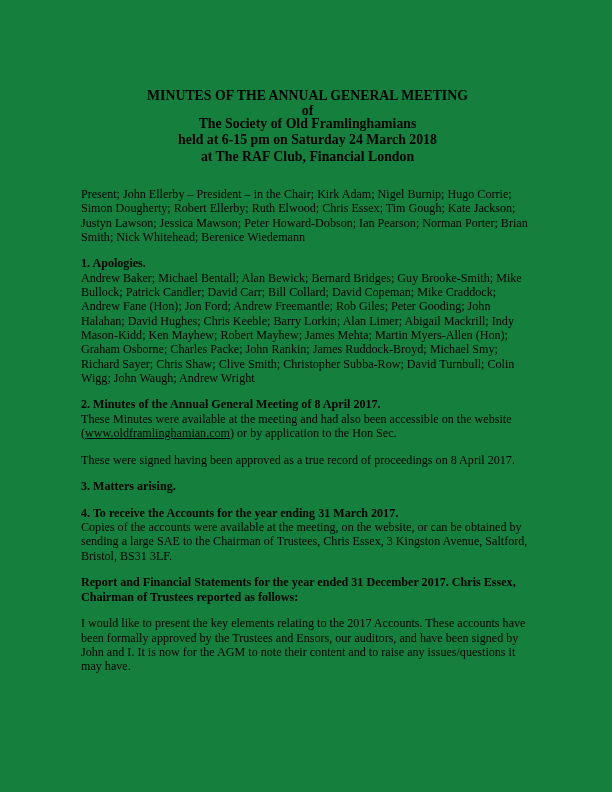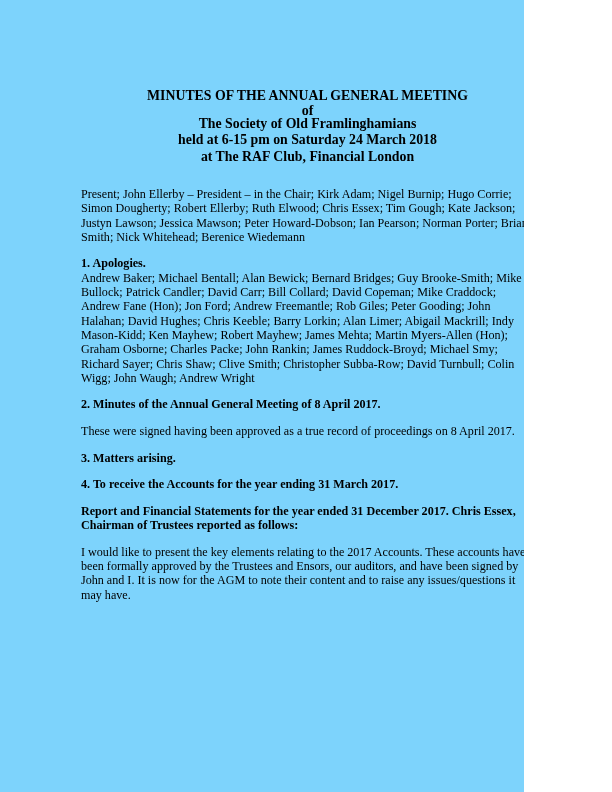--- a/index.html
+++ b/index.html
@@ -2,23 +2,23 @@
 <html><head>
 <meta charset="utf-8">
 <style>
   html, body {
     margin: 0;
     padding: 0;
     background: #ffffff;
   }
   .page {
     position: relative;
-    width: 524px;
+    width: 612px;
     height: 792px;
-    background: #7dd3fc;
+    background: #15803d;
     color: #000000;
     font-family: "Liberation Serif", serif;
     overflow: hidden;
   }
   .content {
     position: absolute;
     left: 81px;
     top: 88px;
     width: 453px;
     font-size: 12.1px;
@@ -70,30 +70,32 @@
 
     <div class="block"><span class="bold-inline">Present;</span><span> John Ellerby – President – in the Chair; Kirk Adam; Nigel Burnip; Hugo Corrie; Simon Dougherty; Robert Ellerby; Ruth Elwood; Chris Essex; Tim Gough; Kate Jackson; Justyn Lawson; Jessica Mawson; Peter Howard-Dobson; Ian Pearson; Norman Porter; Brian Smith; Nick Whitehead; Berenice Wiedemann</span></div>
 
     <div class="block">
       <div class="h">1. Apologies.</div>
       <div>Andrew Baker; Michael Bentall; Alan Bewick; Bernard Bridges; Guy Brooke-Smith; Mike Bullock; Patrick Candler; David Carr; Bill Collard; David Copeman; Mike Craddock; Andrew Fane (Hon); Jon Ford; Andrew Freemantle; Rob Giles; Peter Gooding; John Halahan; David Hughes; Chris Keeble; Barry Lorkin; Alan Limer; Abigail Mackrill; Indy Mason-Kidd; Ken Mayhew; Robert Mayhew; James Mehta; Martin Myers-Allen (Hon); Graham Osborne; Charles Packe; John Rankin; James Ruddock-Broyd; Michael Smy; Richard Sayer; Chris Shaw; Clive Smith; Christopher Subba-Row; David Turnbull; Colin Wigg; John Waugh; Andrew Wright</div>
     </div>
 
     <div class="block">
       <div class="h">2. Minutes of the Annual General Meeting of 8 April 2017.</div>
+      <div><span>These Minutes were available at the meeting and had also been accessible on the website (</span><a class="doclink">www.oldframlinghamian.com</a><span>) or by application to the Hon Sec.</span></div>
     </div>
 
     <div class="block">These were signed having been approved as a true record of proceedings on 8 April 2017.</div>
 
     <div class="block">
       <div class="h">3. Matters arising.</div>
     </div>
 
     <div class="block">
       <div class="h">4. To receive the Accounts for the year ending 31 March 2017.</div>
+      <div>Copies of the accounts were available at the meeting, on the website, or can be obtained by sending a large SAE to the Chairman of Trustees, Chris Essex, 3 Kingston Avenue, Saltford, Bristol, BS31 3LF.</div>
     </div>
 
     <div class="block h">Report and Financial Statements for the year ended 31 December 2017.  Chris Essex, Chairman of Trustees reported as follows:</div>
 
     <div class="block">I would like to present the key elements relating to the 2017 Accounts. These accounts have been formally approved by the Trustees and Ensors, our auditors, and have been signed by John and I. It is now for the AGM to note their content and to raise any issues/questions it may have.</div>
 
   </div>
 </div>
 
 </body></html>

